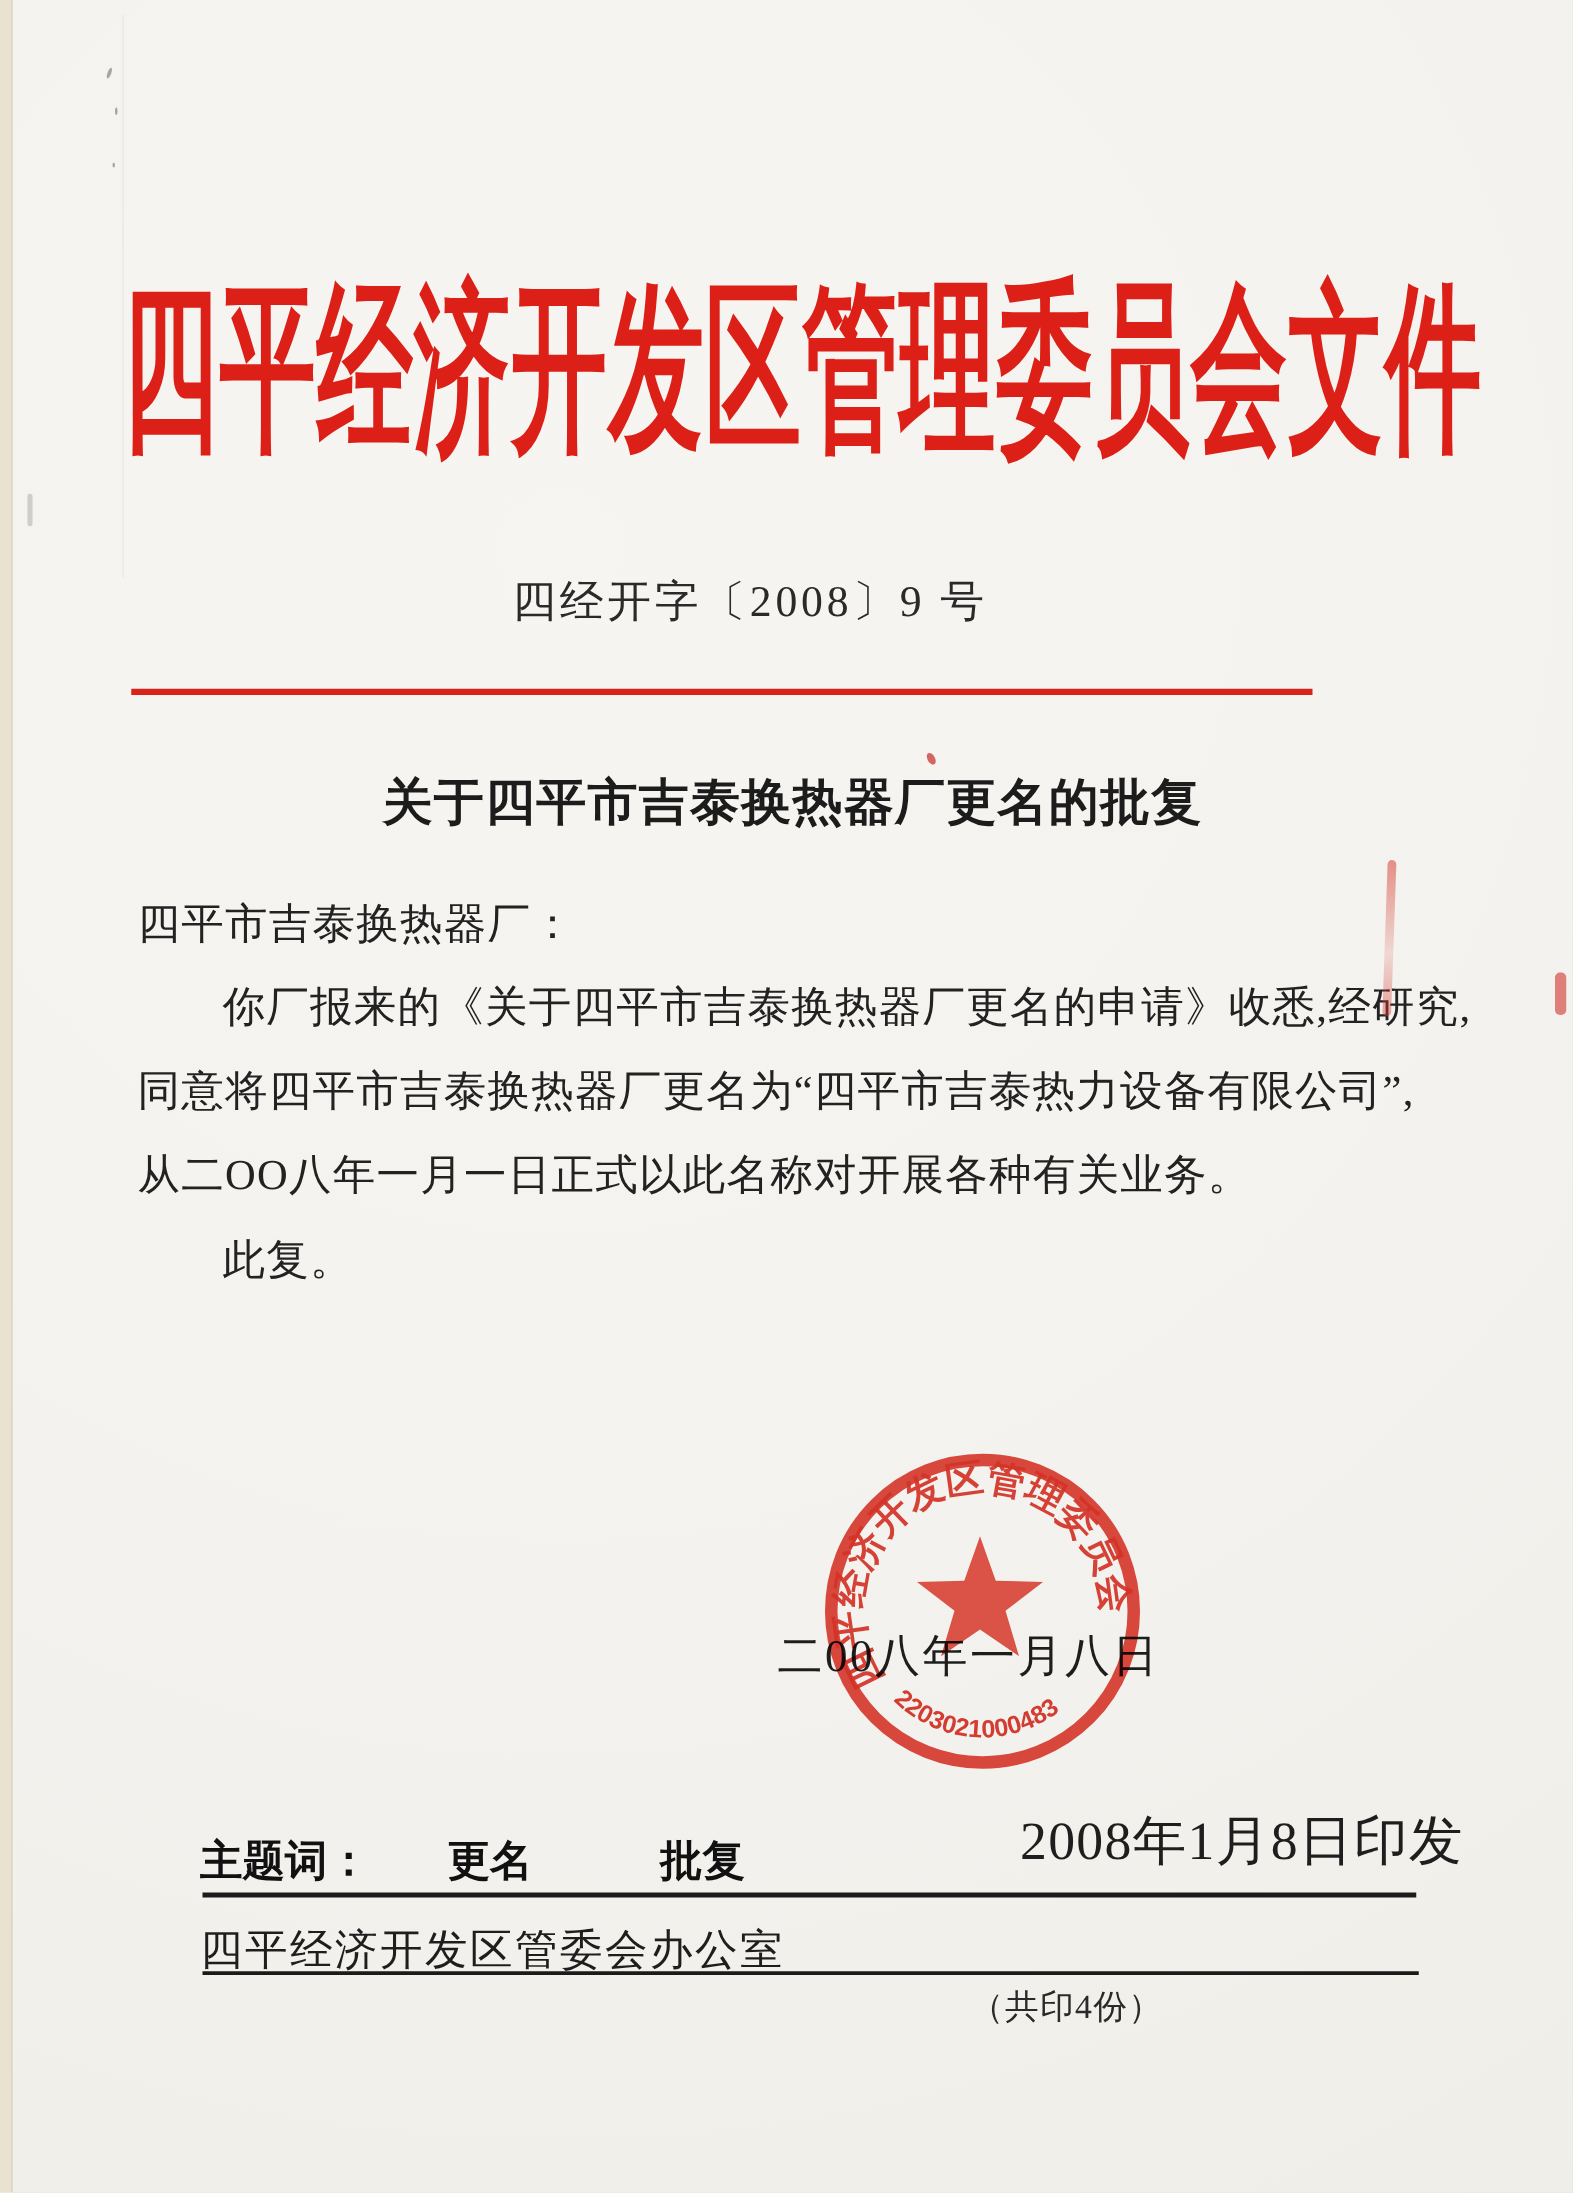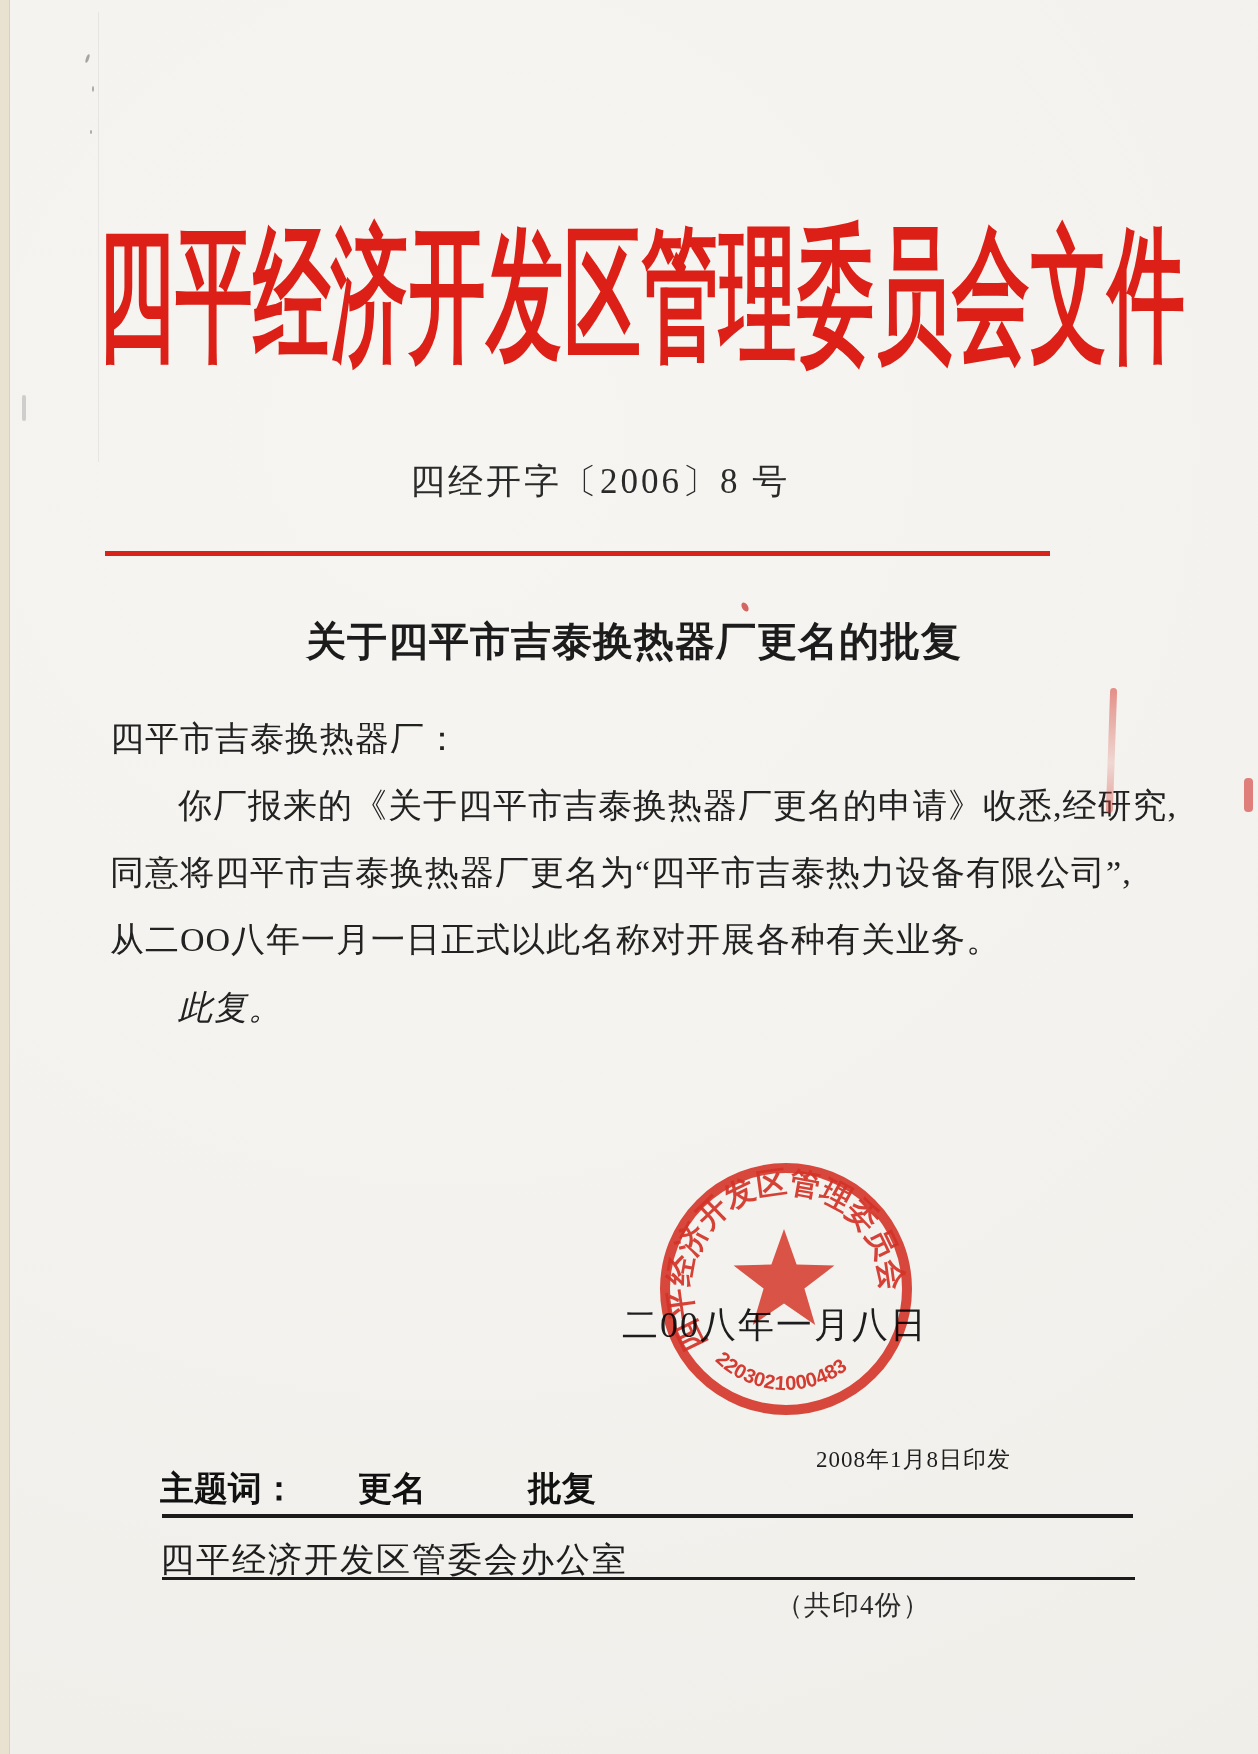--- a/index.html
+++ b/index.html
@@ -36,21 +36,21 @@
     font-size:40px; font-weight:bold; color:#1c1c1c; letter-spacing:1px;
     font-family:"Liberation Sans","DejaVu Sans",sans-serif; white-space:nowrap;
   }
   .body-line {
     position:absolute; font-size:34px; color:#222; letter-spacing:1px; white-space:nowrap;
   }
   .salutation { left:100px; top:716px; }
   .para-1 { left:168px; top:783px; }
   .para-2 { left:100px; top:850px; }
   .para-3 { left:100px; top:917px; }
-  .closing { left:168px; top:985px;font-style:italic; }
+  .closing { left:168px; top:985px; }
   .doc-date {
     position:absolute; left:612px; top:1301px;
     font-size:36px; color:#1d1d1d; letter-spacing:2px; white-space:nowrap; z-index:2;
   }
   .seal {
     position:absolute; left:645px; top:1155px; z-index:3;
     mix-blend-mode:multiply;
   }
   .subject-row {
     position:absolute; left:150px; top:1466px;
@@ -62,21 +62,21 @@
   .footer-rule-1 {
     position:absolute; left:152px; top:1514px; width:971px; height:4px; background:#1b1b1b;
   }
   .footer-rule-2 {
     position:absolute; left:152px; top:1577px; width:973px; height:3px; background:#1b1b1b;
   }
   .footer-issuer {
     position:absolute; left:150px; top:1537px; font-size:34px; color:#1e1e1e; letter-spacing:2px;
   }
   .footer-printdate {
-    position:absolute; left:806px; top:1444px; font-size:23px; color:#1e1e1e; letter-spacing:1px;
+    position:absolute; left:806px; top:1444px; font-size:43px; color:#1e1e1e; letter-spacing:1px;
   }
   .footer-copies {
     position:absolute; left:766px; top:1587px; font-size:27px; color:#2a2a2a; letter-spacing:1px;
   }
   
   .crease {
     position:absolute; left:88px; top:12px; width:1px; height:450px;
     background:rgba(60,60,60,0.07);
   }
   .speck { position:absolute; background:rgba(70,70,70,0.45); border-radius:50%; }
@@ -96,21 +96,21 @@
   .red-dot { position:absolute; left:732px; top:602px; width:6px; height:10px;
     background:rgba(200,40,35,0.7); border-radius:50%; transform:rotate(-30deg); }
 </style>
 </head>
 <body>
 
 <div class="page">
 
   <div class="red-title">四平经济开发区管理委员会文件</div>
 
-  <div class="doc-number">四经开字〔2006〕8 号</div>
+  <div class="doc-number">四经开字〔2008〕9 号</div>
 
   <div class="red-rule"></div>
 
   <div class="doc-title">关于四平市吉泰换热器厂更名的批复</div>
 
   <div class="body-line para-1">你厂报来的《关于四平市吉泰换热器厂更名的申请》收悉,经研究,</div>
   <div class="body-line salutation">四平市吉泰换热器厂：</div>
   <div class="body-line para-2">同意将四平市吉泰换热器厂更名为“四平市吉泰热力设备有限公司”,</div>
   <div class="body-line para-3">从二OO八年一月一日正式以此名称对开展各种有关业务。</div>
   <div class="body-line closing">此复。</div>

